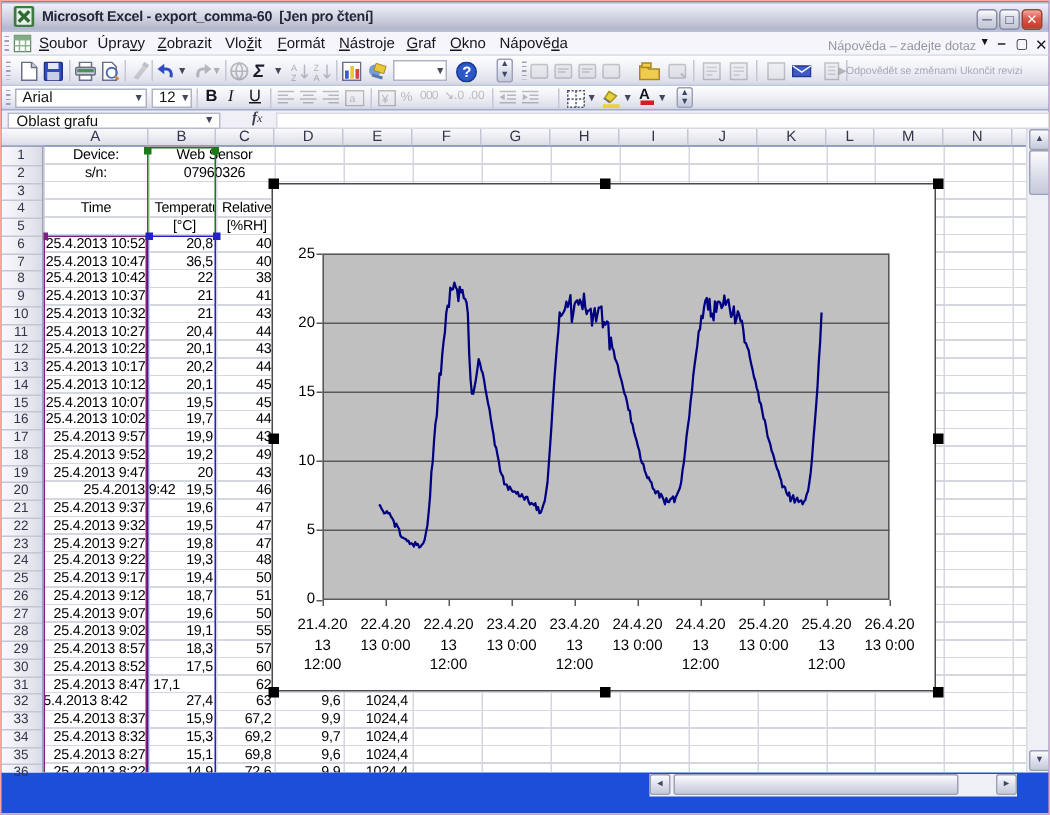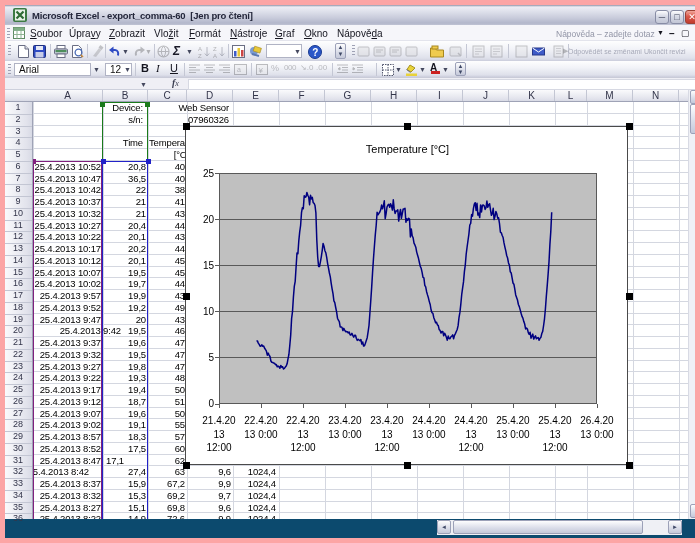--- a/index.html
+++ b/index.html
@@ -1,15 +1,15 @@
 <!DOCTYPE html>
 <html><head><meta charset="utf-8"><style>
 * { margin:0; padding:0; box-sizing:border-box; }
 body { width:700px; height:543px; font-family:"Liberation Sans",sans-serif; overflow:hidden; background:#fff; }
-#win { position:absolute; left:0; top:0; width:700px; height:543px; border:5px solid #fca5a5; overflow:hidden; background:#0c4a6e; }
+#win { position:absolute; left:0; top:0; width:700px; height:543px; border:1px solid #fca5a5; overflow:hidden; background:#1d4ed8; }
 
 #title { position:absolute; left:0; top:0; width:700px; height:20px;
  background:linear-gradient(180deg,#9094A8 0,#EDEEF5 2px,#E0E2EC 6px,#C8CBDB 13px,#B3B7CB 18px,#C0C3D4 20px); }
 #title .txt { position:absolute; left:27px; top:4.5px; font-size:9.5px; font-weight:bold; color:#23263A; letter-spacing:-0.2px; }
 .tbtn { position:absolute; top:5px; width:14px; height:14px; border:1px solid #878CA5; border-radius:3px;
  background:linear-gradient(180deg,#FDFDFE,#D6D9E5 45%,#C2C6D6); color:#3E4258; font-size:9px; text-align:center; line-height:12px; }
 #closeb { background:linear-gradient(180deg,#F0A79B,#D9584A 45%,#C23B2C); border-color:#9E4134; color:#fff; }
 
 #menu { position:absolute; left:0; top:20px; width:700px; height:16px; background:#F6F6FA; border-bottom:1px solid #E3E4EC; }
 #menu .mi { position:absolute; top:3px; font-size:10px; color:#15151F; }
@@ -39,21 +39,21 @@
 .gsep { position:absolute; left:0; width:27px; height:1px; background:#C3C6D3; }
 #corner { position:absolute; left:0; top:85px; width:28px; height:12px;
  background:linear-gradient(135deg,#FAFAFC,#DCDEE8); border-right:1px solid #9FA3B6; border-bottom:1px solid #9FA3B6; }
 
 #cells { position:absolute; left:0; top:97px; width:683px; height:417px; background:#fff; overflow:hidden; }
 .vl { position:absolute; top:0; width:1px; height:417px; background:#D4D7E0; }
 #hgrid { position:absolute; left:0; top:0; width:683px; height:417px;
  background:repeating-linear-gradient(180deg, transparent 0 10.75px, #D4D7E0 10.75px 11.75px); }
 .c { position:absolute; height:11.75px; font-size:9.5px; letter-spacing:-0.15px; color:#000; line-height:11.75px; white-space:nowrap; }
 .c.r { text-align:right; }
-.c.l { text-align:right;margin-left:42px; }
+.c.l { text-align:center; }
 .c.clip { overflow:hidden; }
 
 .rangeline { position:absolute; }
 .sq { position:absolute; width:5px; height:5px; }
 
 #chart { position:absolute; left:180.0px; top:120.5px; width:443px; height:339px; background:#fff; border:1px solid #4A4A4A; }
 #chart .hd { position:absolute; width:7px; height:7px; background:#000; }
 #ctitle { position:absolute; left:0; top:16px; width:443px; text-align:center; font-size:11px; color:#000; }
 #plot { position:absolute; left:33px; top:46.5px; width:378px; height:230.5px; background:#C0C0C0; border:1px solid #595959; }
 .gl { position:absolute; left:33px; width:378px; height:1px; background:#595959; }
@@ -231,21 +231,21 @@
         <rect x="2" y="1" width="9" height="11" fill="#E0E3EE" stroke="#6A6E84"></rect>
         <path d="M4 3.5 H9 M4 6 H9 M4 8.5 H9" stroke="#8A8EA0"></path>
       </svg>
  <div class="sep" style="left:563px;top:3px;height:14px"></div>
  <div class="ico gr" style="left:558px;top:6px;font-size:7px;color:#565A70">▶ˋ</div>
  <div class="ico" style="left:563px;top:6.5px;font-size:7px;color:#A6A9B8">Odpovědět se změnami</div>
  <div class="ico" style="left:639px;top:6.5px;font-size:7px;color:#A6A9B8">Ukončit revizi</div>
 </div>
 <div class="tb" id="tb2">
  <div class="grip" style="left:3px;top:3px;height:11px"></div>
- <div class="combo" style="left:9px;top:1.5px;width:77px;height:13.5px">
+ <div class="combo" style="left:9px;top:1.5px;width:88px;height:13.5px">
         <span style="position:absolute;left:4px;top:0.5px">Arial</span>
       </div>
  <div class="carr" style="left:88px;top:5px">▼</div>
  <div class="combo" style="left:100px;top:1.5px;width:27px;height:13.5px">
         <span style="position:absolute;left:4px;top:0.5px">12</span>
       </div>
  <div class="carr" style="left:119px;top:5px">▼</div>
  <div class="sep" style="left:130px;top:2px;height:13px"></div>
  <div class="ico" style="left:136px;top:1px;font-weight:bold;font-size:11px;color:#15151F">B</div>
  <div class="ico" style="left:151px;top:1px;font-style:italic;font-size:11px;color:#15151F;font-family:'Liberation Serif',serif">I</div>
@@ -290,20 +290,23 @@
         <path d="M5 1 L10 4 L6 8 L2 5.5 Z" fill="#E8D23A" stroke="#A8941E"></path>
         <path d="M1.5 5.5 L5.5 8.5" stroke="#6A6E84"></path>
         <rect x="1" y="9.5" width="11" height="2.5" fill="#E8D23A"></rect>
       </svg>
  <div class="carr" style="left:414px;top:5px">▼</div>
  <div class="ico" style="left:425px;top:0.5px;font-size:10px;font-weight:bold;color:#15151F">A<span style="position:absolute;left:0.5px;top:9.5px;width:9px;height:2.5px;background:#C22"></span></div>
  <div class="carr" style="left:437px;top:5px">▼</div>
  <div class="sbtn" style="left:450px;top:1px;width:11px;height:14px;font-size:6px;line-height:6px">▲<br>▼</div>
 </div>
 <div id="fbar">
+ <div id="nbox">
+        <span>Oblast grafu</span>
+      </div>
  <div class="carr" style="left:135px;top:3px">▼</div>
  <div class="ico" style="left:167px;top:-1px;font-size:10px;font-style:italic;color:#3A3E52;font-family:'Liberation Serif',serif"><b>f</b><span style="font-size:8px">x</span></div>
  <div id="finput"></div>
 </div>
 <div id="corner"></div>
 <div id="colhdr">
       <div class="hl" style="left:28px;width:70px">A</div>
       <div class="hl" style="left:98px;width:45px">B</div>
       <div class="hl" style="left:143px;width:39px">C</div>
       <div class="hl" style="left:182px;width:46px">D</div>
@@ -530,21 +533,20 @@
       <div class="gsep" style="top:329.0px"></div>
       <div class="gsep" style="top:340.8px"></div>
       <div class="gsep" style="top:352.5px"></div>
       <div class="gsep" style="top:364.2px"></div>
       <div class="gsep" style="top:376.0px"></div>
       <div class="gsep" style="top:387.8px"></div>
       <div class="gsep" style="top:399.5px"></div>
       <div class="gsep" style="top:411.2px"></div>
     </div>
 <div id="chart">
- <div id="ctitle">Temperature [°C]</div>
  <div id="plot"></div>
  <div class="gl" style="top:92.6px"></div>
       <div class="gl" style="top:138.7px"></div>
       <div class="gl" style="top:184.8px"></div>
       <div class="gl" style="top:230.9px"></div>
  <div class="ty" style="top:46.5px"></div>
       <div class="ty" style="top:92.6px"></div>
       <div class="ty" style="top:138.7px"></div>
       <div class="ty" style="top:184.8px"></div>
       <div class="ty" style="top:230.9px"></div>

